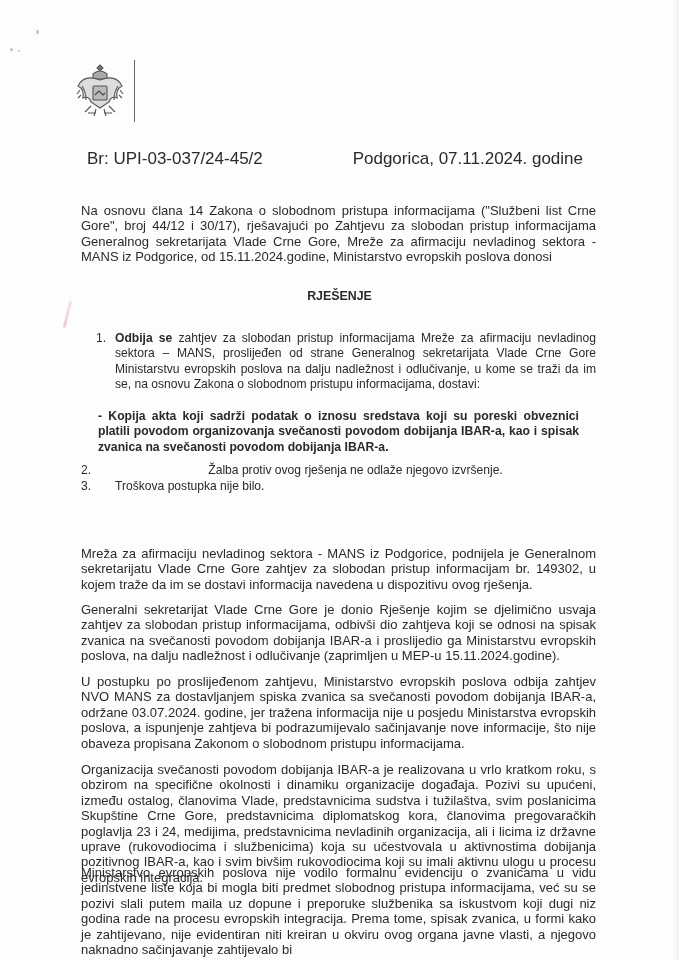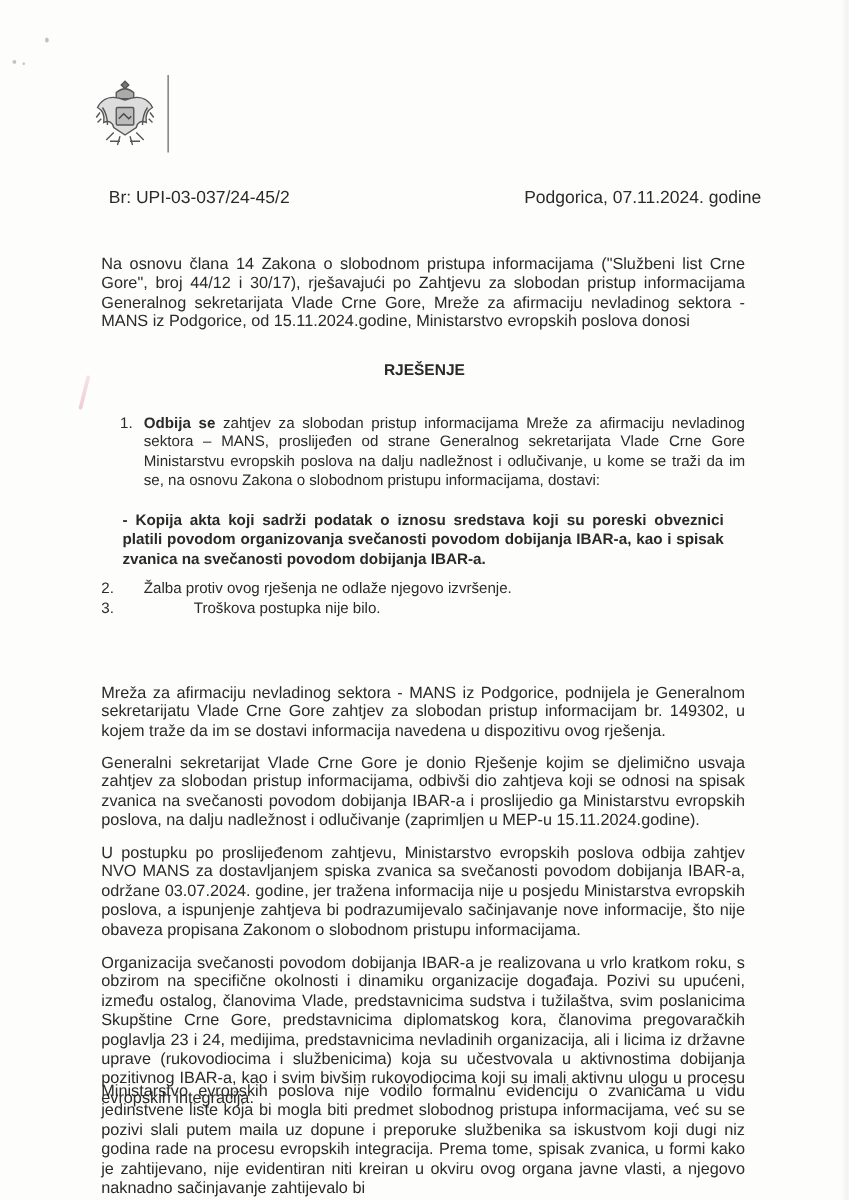--- a/index.html
+++ b/index.html
@@ -9,21 +9,21 @@
     font-family: "Liberation Sans", sans-serif;
     color: #2a2a2a;
     position: relative;
   }
   .page { position: absolute; left: 0; top: 0; width: 679px; height: 960px; }
   .dust { position: absolute; background: #9a9a9a; border-radius: 50%; opacity: .6; }
   .header { position: absolute; left: 70px; top: 60px; height: 62px; display: flex; }
   .crest { width: 60px; height: 62px; display: flex; align-items: center; justify-content: center; }
   .vline { width: 1px; background: #666; height: 62px; margin: 0 4px 0 4px; }
   .header-text { font-size: 12.5px; line-height: 15px; color: #333; padding-top: 2px; }
-  .ref-row { position: absolute; left: 87px; right: 70px; top: 149px; display: flex; justify-content: space-between; font-size: 14px; }
+  .ref-row { position: absolute; left: 87px; right: 96px; top: 149px; display: flex; justify-content: space-between; font-size: 17px; }
   .para { position: absolute; left: 81px; width: 515px; font-size: 13px; line-height: 15.4px; text-align: justify; }
   .heading { position: absolute; left: 0; width: 679px; text-align: center; font-weight: bold; font-size: 12.4px; }
   .list-item { position: absolute; left: 96px; width: 500px; font-size: 12.1px; line-height: 15.4px; display: flex; }
   .list-num { width: 19px; flex-shrink: 0; }
   .list-body { flex: 1; text-align: justify; }
   .bold { font-weight: bold; }
   .quote { position: absolute; left: 98px; width: 481px; font-size: 12.2px; line-height: 15.4px; font-weight: bold; text-align: justify; }
   .pen-mark { position: absolute; left: 66px; top: 300px; width: 3px; height: 28px; background: linear-gradient(#f4d7e0, #e9b7c7); transform: rotate(14deg); opacity: .7; border-radius: 2px; }
   .edge-shadow { position: absolute; right: 0; top: 0; width: 6px; height: 960px; background: linear-gradient(90deg, rgba(0,0,0,0), rgba(0,0,0,.05)); }
 </style>
@@ -68,25 +68,25 @@
 
   <div class="list-item" style="top:331px;">
     <span class="list-num">1.</span>
     <span class="list-body"><span class="bold">Odbija se</span><span> zahtjev za slobodan pristup informacijama Mreže za afirmaciju nevladinog sektora – MANS,  proslijeđen od strane Generalnog sekretarijata Vlade Crne Gore Ministarstvu evropskih poslova na dalju nadležnost i odlučivanje, u kome se traži da im se, na osnovu Zakona o slobodnom pristupu informacijama, dostavi:</span></span>
   </div>
 
   <div class="quote" style="top:409px;">- Kopija akta koji sadrži podatak o iznosu sredstava koji su poreski obveznici platili povodom organizovanja svečanosti povodom dobijanja IBAR-a, kao i spisak zvanica na svečanosti povodom dobijanja IBAR-a.</div>
 
   <div class="list-item" style="top:463px;left:81px;width:515px;">
     <span class="list-num" style="width:34px;padding-left:0;">2.</span>
-    <span class="list-body" style="text-align:left;">Žalba protiv ovog rješenja ne odlaže njegovo izvršenje.</span>
+    <span class="list-body" style="text-align:center;">Žalba protiv ovog rješenja ne odlaže njegovo izvršenje.</span>
   </div>
   <div class="list-item" style="top:479px;left:81px;width:515px;">
     <span class="list-num" style="width:34px;">3.</span>
-    <span class="list-body" style="text-align:left;margin-left:40px;">Troškova postupka nije bilo.</span>
+    <span class="list-body" style="text-align:left;">Troškova postupka nije bilo.</span>
   </div>
 
 
   <div class="para" style="top:546px;">Mreža za afirmaciju nevladinog sektora - MANS iz Podgorice, podnijela je Generalnom sekretarijatu Vlade Crne Gore zahtjev za slobodan pristup informacijam  br. 149302,  u kojem traže da im se dostavi informacija navedena u dispozitivu ovog rješenja.</div>
   <div class="para" style="top:602px;">Generalni sekretarijat Vlade Crne Gore je donio Rješenje kojim se djelimično usvaja zahtjev za slobodan pristup informacijama, odbivši dio zahtjeva koji se odnosi na spisak zvanica na svečanosti povodom dobijanja IBAR-a i proslijedio ga Ministarstvu evropskih poslova, na dalju nadležnost i odlučivanje (zaprimljen u MEP-u 15.11.2024.godine).</div>
   <div class="para" style="top:674px;">U postupku po proslijeđenom zahtjevu, Ministarstvo evropskih poslova odbija zahtjev NVO MANS za dostavljanjem spiska zvanica sa svečanosti povodom dobijanja IBAR-a, održane 03.07.2024. godine, jer tražena informacija nije u posjedu Ministarstva evropskih poslova, a ispunjenje zahtjeva bi podrazumijevalo sačinjavanje nove informacije, što nije obaveza propisana Zakonom o slobodnom pristupu informacijama.</div>
   <div class="para" style="top:762px;">Organizacija svečanosti povodom dobijanja IBAR-a je realizovana u vrlo kratkom roku, s obzirom na specifične okolnosti i dinamiku organizacije događaja. Pozivi su upućeni, između ostalog, članovima Vlade, predstavnicima sudstva i tužilaštva, svim poslanicima Skupštine Crne Gore, predstavnicima diplomatskog kora, članovima pregovaračkih poglavlja 23 i 24, medijima, predstavnicima nevladinih organizacija, ali i licima iz državne uprave (rukovodiocima i službenicima) koja su učestvovala u aktivnostima dobijanja pozitivnog IBAR-a, kao i svim bivšim rukovodiocima koji su imali aktivnu ulogu u procesu evropskih integracija.</div>
   <div class="para" style="top:865px;">Ministarstvo evropskih poslova nije vodilo formalnu evidenciju o zvanicama u vidu jedinstvene liste koja bi mogla biti predmet slobodnog pristupa informacijama, već su se pozivi slali putem maila uz dopune i preporuke službenika sa iskustvom koji dugi niz godina rade na procesu evropskih integracija. Prema tome, spisak zvanica, u formi kako je zahtijevano, nije evidentiran niti kreiran u okviru ovog organa javne vlasti, a njegovo naknadno sačinjavanje zahtijevalo bi</div>
 
 </div>

